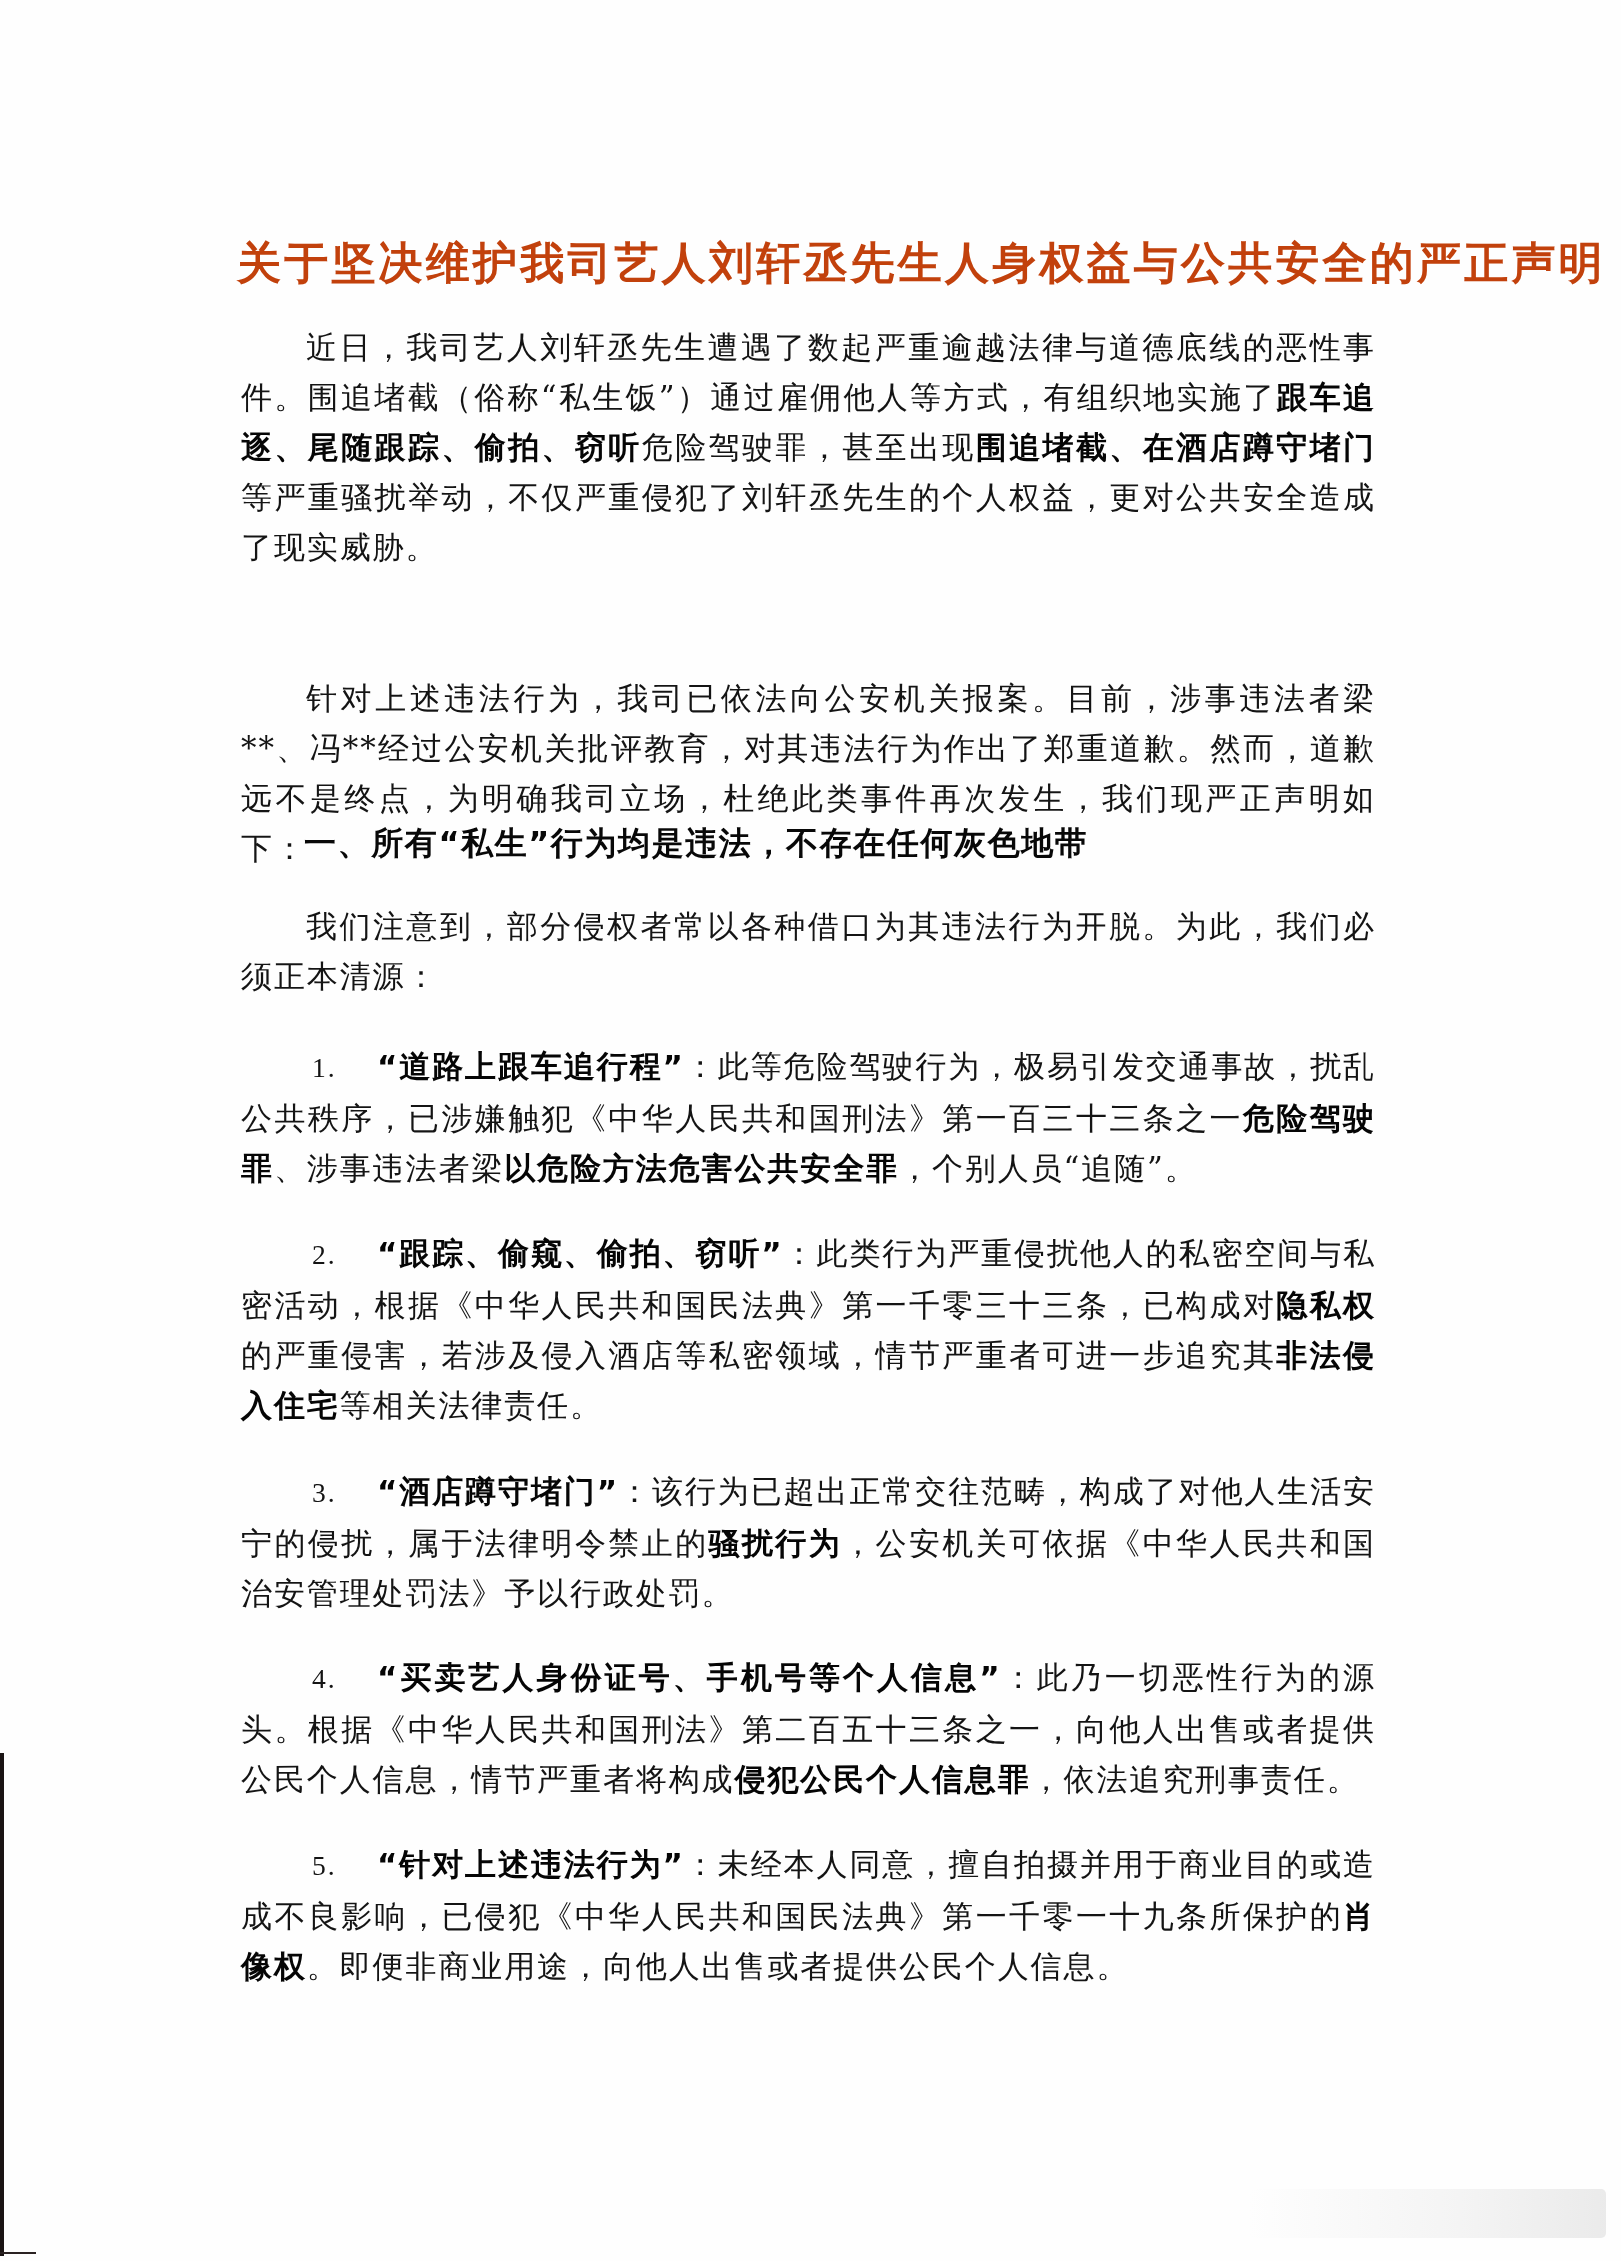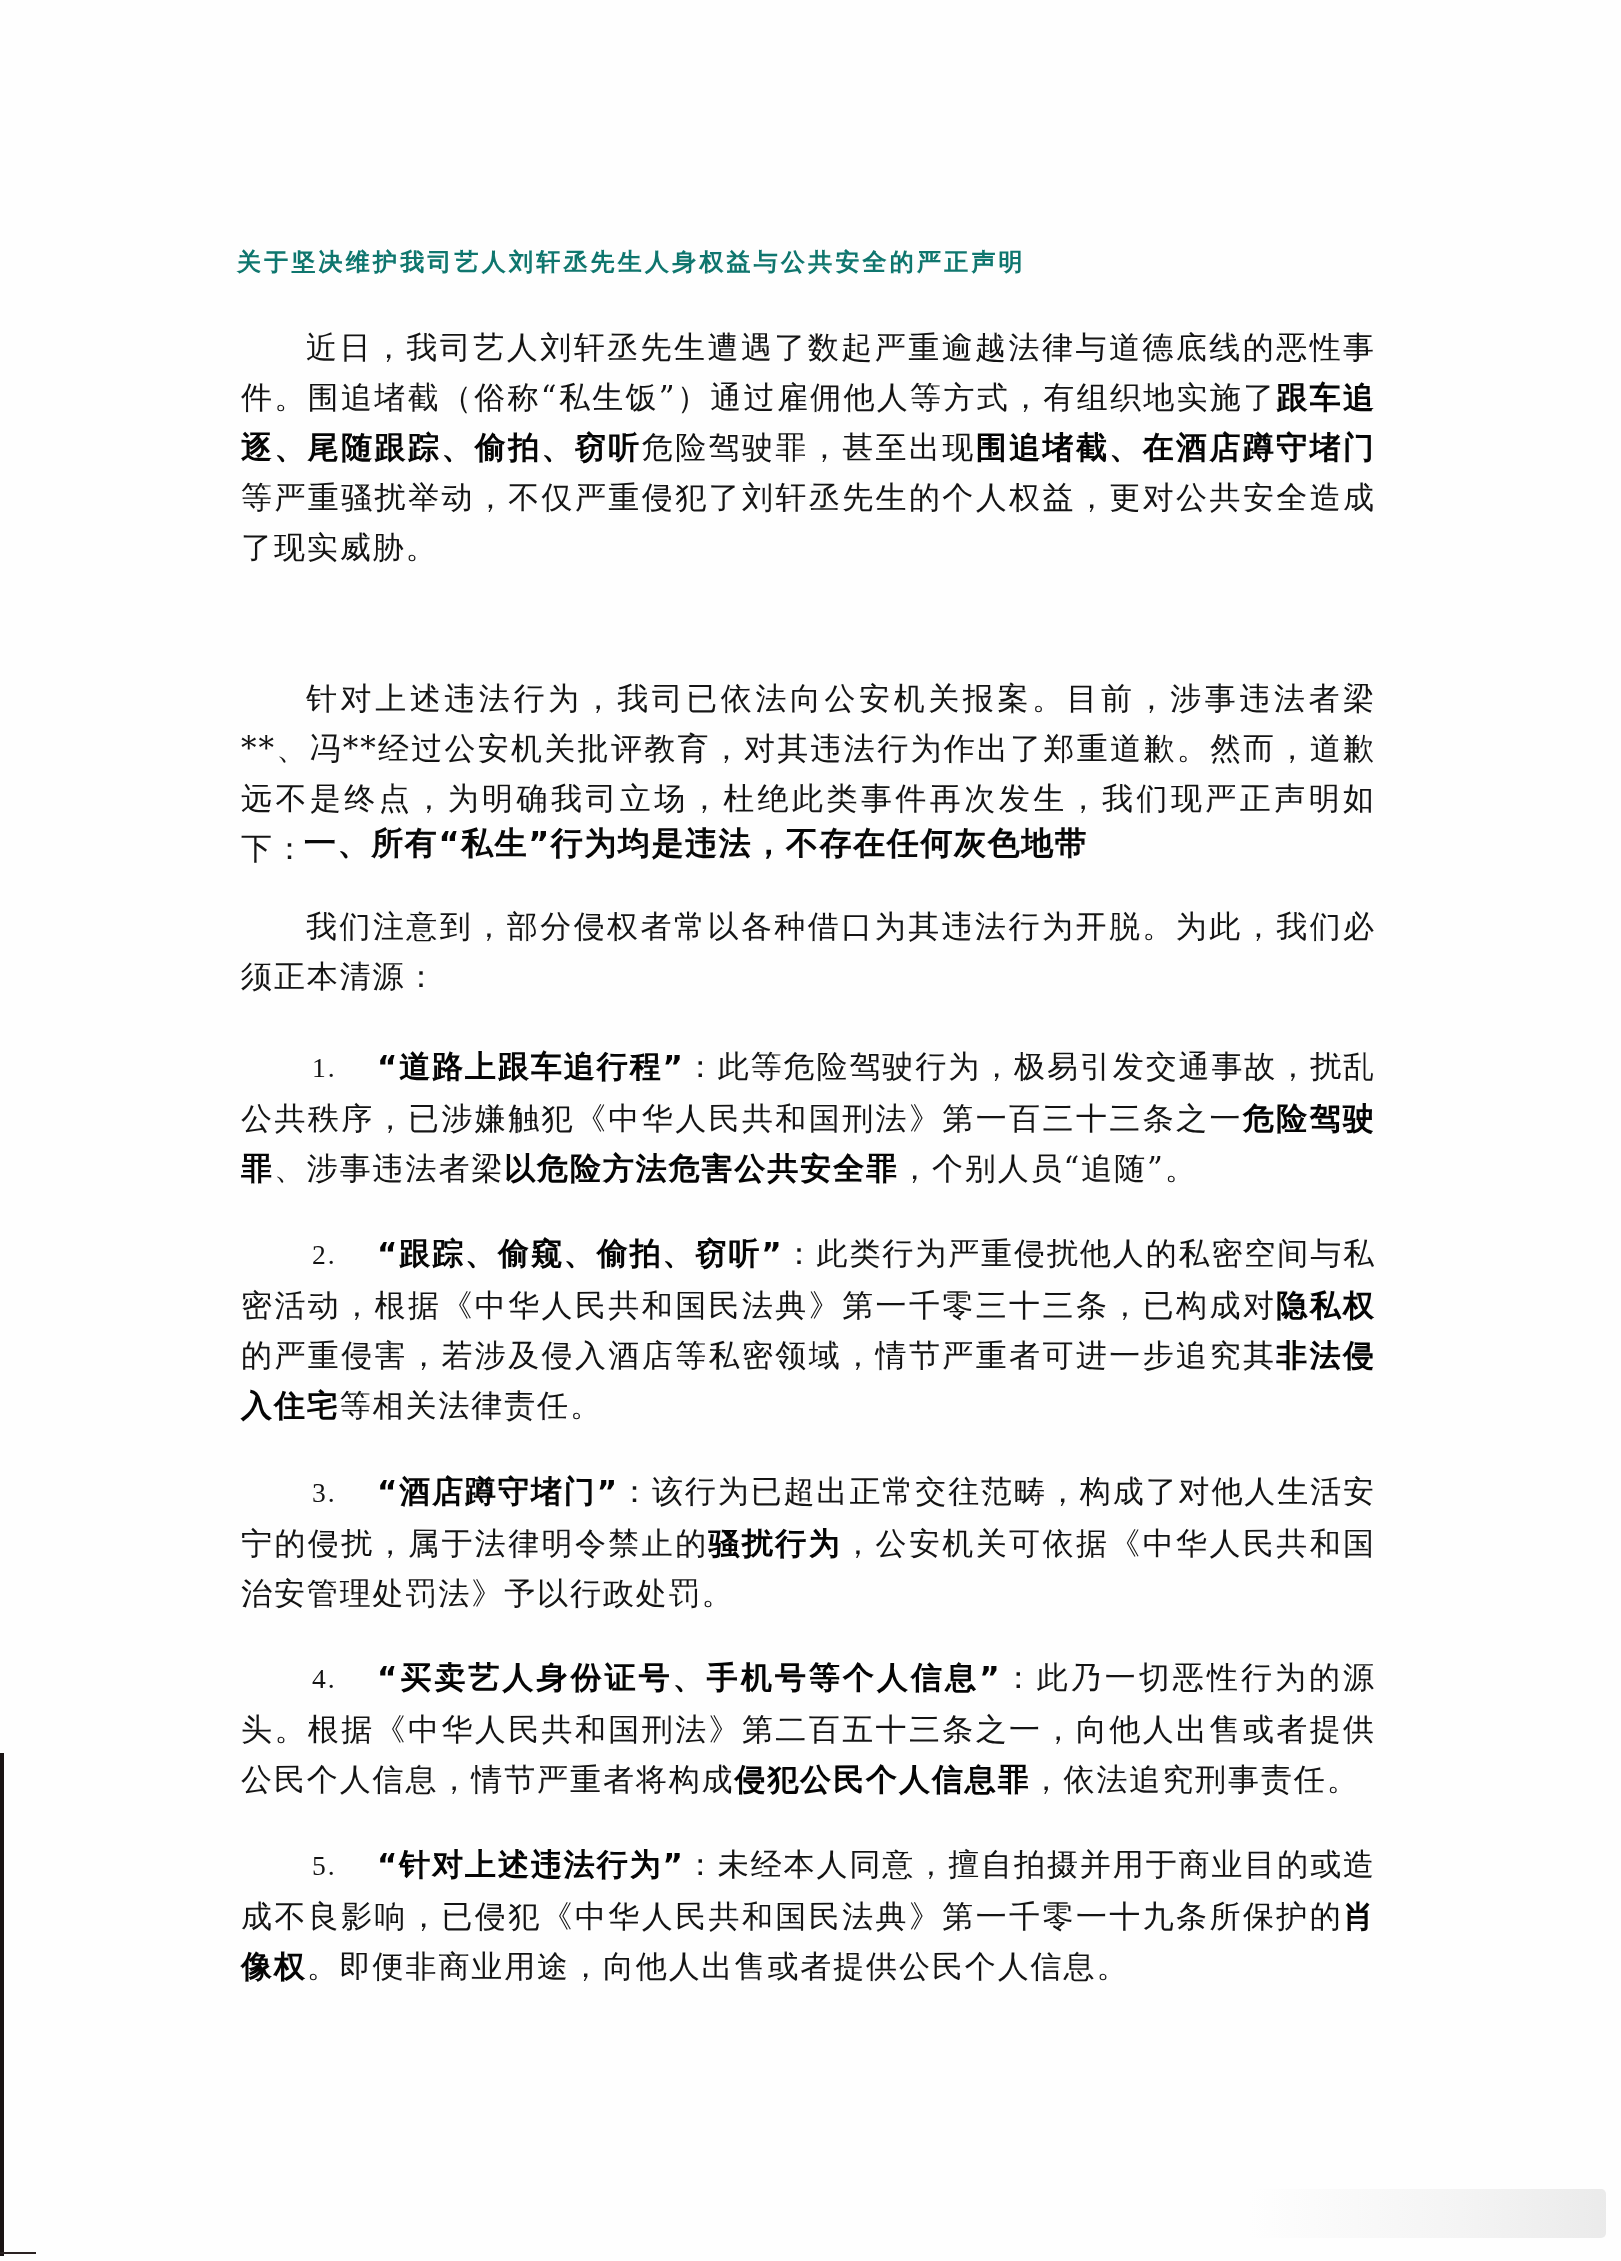--- a/index.html
+++ b/index.html
@@ -7,22 +7,22 @@
       width: 1622px; height: 2261px; position: relative; overflow: hidden;
       background: #ffffff; color: #111111;
       font-family: "DejaVu Serif", "Liberation Serif", serif;
     }
     .page { position: absolute; left: 0; top: 0; width: 1622px; height: 2261px; background: #fefefe; }
     .scan-edge { position: absolute; left: 0; top: 1753px; width: 4px; height: 503px; background: #1a1414; }
     .scan-edge-foot { position: absolute; left: 0; top: 2252px; width: 36px; height: 2.4px; background: #2a2222; }
     .title {
       position: absolute; left: 237px; top: 238px; width: 1151px;
       font-family: "DejaVu Sans", sans-serif; font-weight: bold;
-      font-size: 24px; line-height: 49px; letter-spacing: 3.2px; white-space: nowrap;
-      color: #0f766e;
+      font-size: 44px; line-height: 49px; letter-spacing: 3.2px; white-space: nowrap;
+      color: #c2410c;
     }
     .block {
       position: absolute; left: 241px; width: 1135px;
       font-size: 31px; line-height: 50px; letter-spacing: 1.9px;
       text-align: justify; text-align-last: left;
       color: #141414;
     }
     .block .run-b { font-family: "DejaVu Sans", sans-serif; font-weight: bold; color: #050505; }
     .indent { text-indent: 65px; }
     .heading {

